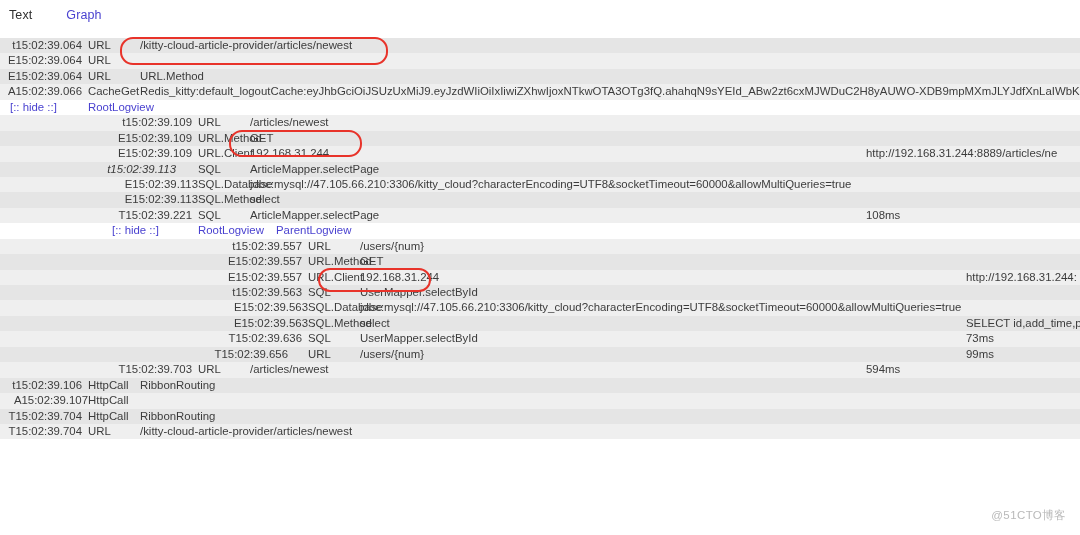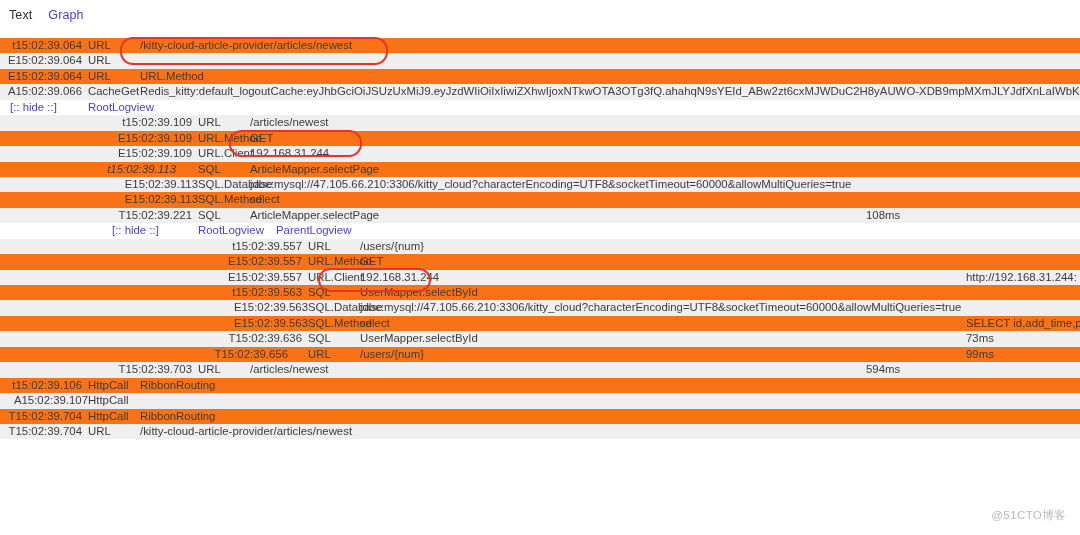--- a/index.html
+++ b/index.html
@@ -18,21 +18,21 @@
 
   
   .tabbar {
     position: absolute;
     top: 0;
     left: 0;
     height: 30px;
     display: flex;
     align-items: center;
     padding-left: 9px;
-    gap: 16px;
+    gap: 34px;
   }
   .tab {
     font-size: 12.5px;
     line-height: 14px;
     letter-spacing: .1px;
     cursor: pointer;
     white-space: nowrap;
   }
   .tab.active { color: #2f2f2f; }
   .tab.link   { color: #4a42d0; }
@@ -47,21 +47,21 @@
   .row {
     position: relative;
     height: 15.45px;
     width: 1080px;
     white-space: nowrap;
     overflow: hidden;
     font-size: 11.4px;
     line-height: 15.45px;
   }
   .row.stripe { background: #efefef; }
-  .row.plain  { background: #f97316; }
+  .row.plain  { background: #e5e5e5; }
 
   
   .cell {
     position: absolute;
     top: 0;
     height: 15.45px;
     line-height: 15.45px;
     white-space: nowrap;
     overflow: visible;
   }
@@ -158,20 +158,21 @@
     </div>
     <div class="row plain">
       <span class="cell c-time" style="right: 888px;">E15:02:39.109</span>
       <span class="cell c-type" style="left: 198px;">URL.Method</span>
       <span class="cell c-name" style="left: 250px;">GET</span>
     </div>
     <div class="row stripe">
       <span class="cell c-time" style="right: 888px;">E15:02:39.109</span>
       <span class="cell c-type" style="left: 198px;">URL.Client</span>
       <span class="cell c-name" style="left: 250px;">192.168.31.244</span>
+      <span class="cell c-extra" style="left: 866px;">http://192.168.31.244:8889/articles/ne</span>
     </div>
     <div class="row plain">
       <span class="cell c-time" style="right: 904px; font-style: italic;">t15:02:39.113</span>
       <span class="cell c-type" style="left: 198px;">SQL</span>
       <span class="cell c-name" style="left: 250px;">ArticleMapper.selectPage</span>
     </div>
     <div class="row stripe">
       <span class="cell c-time" style="right: 882px;">E15:02:39.113</span>
       <span class="cell c-type" style="left: 198px;">SQL.Database</span>
       <span class="cell c-name" style="left: 250px;">jdbc:mysql://47.105.66.210:3306/kitty_cloud?characterEncoding=UTF8&amp;socketTimeout=60000&amp;allowMultiQueries=true</span>

